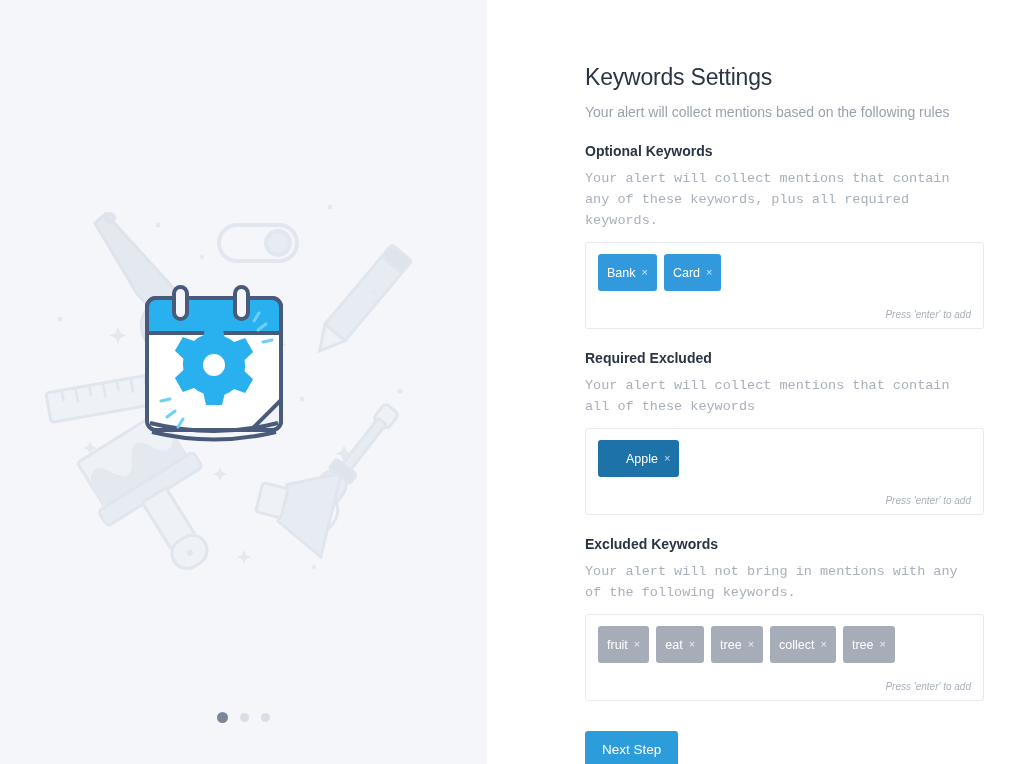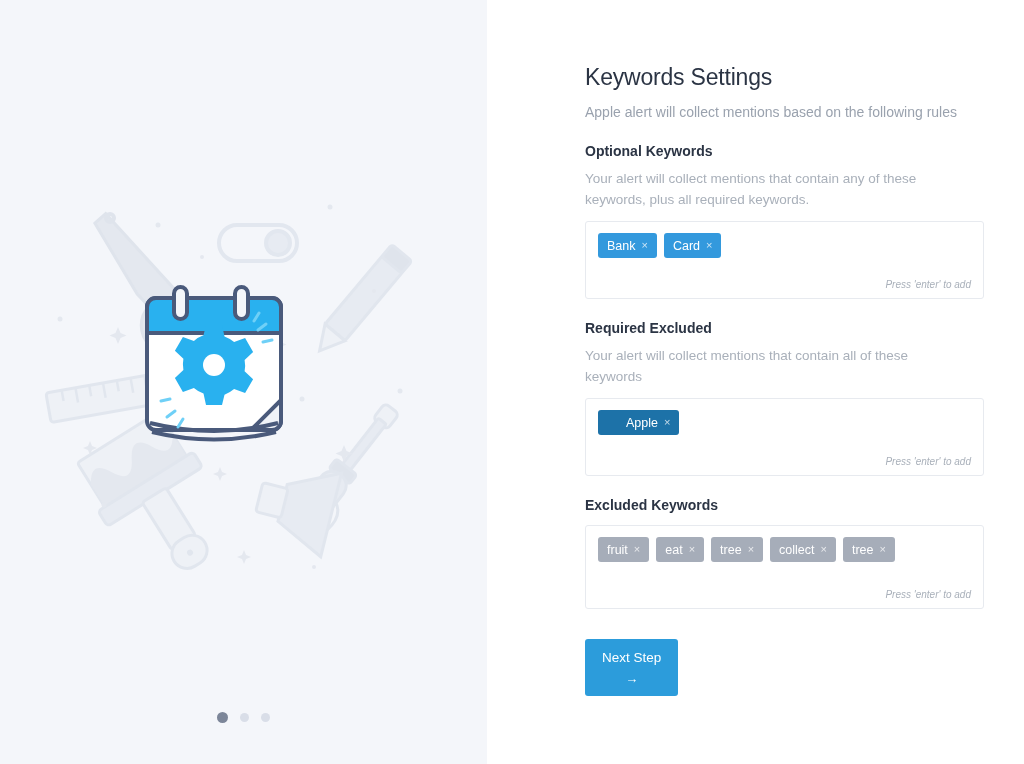--- a/index.html
+++ b/index.html
@@ -88,20 +88,21 @@
     font-weight: bold;
     color: #2b3444;
     line-height: 18px;
   }
   .section-desc {
     margin-top: 8px;
     font-size: 13.5px;
     color: #a9b0ba;
     line-height: 21px;
     max-width: 380px;
+    font-family: Liberation Mono, monospace;
   }
 
   .tag-field {
     margin-top: 11px;
     border: 1px solid #e7eaef;
     border-radius: 3px;
     background: #fff;
     padding: 11px 12px 8px 12px;
     min-height: 78px;
     position: relative;
@@ -112,21 +113,21 @@
   .tag-row {
     display: flex;
     flex-wrap: wrap;
     gap: 7px;
     align-items: flex-start;
   }
   .tag {
     display: inline-flex;
     align-items: center;
     gap: 6px;
-    height: 25px;
+    height: 37px;
     padding: 0 9px;
     border-radius: 3px;
     font-size: 12.5px;
     color: #ffffff;
     white-space: nowrap;
     cursor: default;
   }
   .tag .tag-x {
     font-size: 11px;
     color: #ffffff;
@@ -280,21 +281,21 @@
       <div class="dot active"></div>
       <div class="dot"></div>
       <div class="dot"></div>
     </div>
   </div>
 
   <div class="right-panel">
     <div class="form-inner">
 
       <h1 class="page-title">Keywords Settings</h1>
-      <div class="page-subtitle">Apple alert will collect mentions based on the following rules</div>
+      <div class="page-subtitle">Your alert will collect mentions based on the following rules</div>
 
       
       <div class="section">
         <div class="section-title">Optional Keywords</div>
         <div class="section-desc">Your alert will collect mentions that contain any of these keywords, plus all required keywords.</div>
         <div class="tag-field">
           <div class="tag-row">
             <span class="tag optional">
               <span>Bank</span>
               <span class="tag-x">×</span>
@@ -319,20 +320,21 @@
               <span class="tag-x">×</span>
             </span>
           </div>
           <div class="enter-hint">Press 'enter' to add</div>
         </div>
       </div>
 
       
       <div class="section">
         <div class="section-title">Excluded Keywords</div>
+        <div class="section-desc">Your alert will not bring in mentions with any of the following keywords.</div>
         <div class="tag-field tall">
           <div class="tag-row">
             <span class="tag excluded">
               <span>fruit</span>
               <span class="tag-x">×</span>
             </span>
             <span class="tag excluded">
               <span>eat</span>
               <span class="tag-x">×</span>
             </span>

